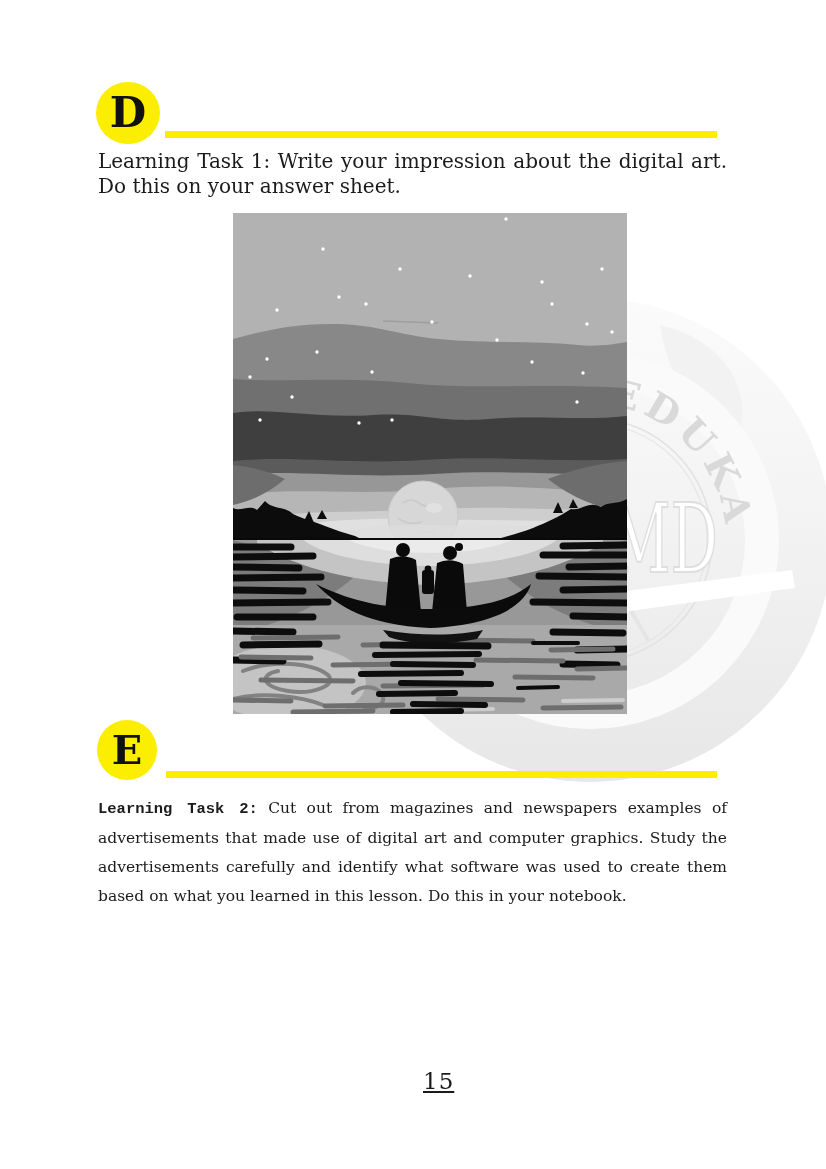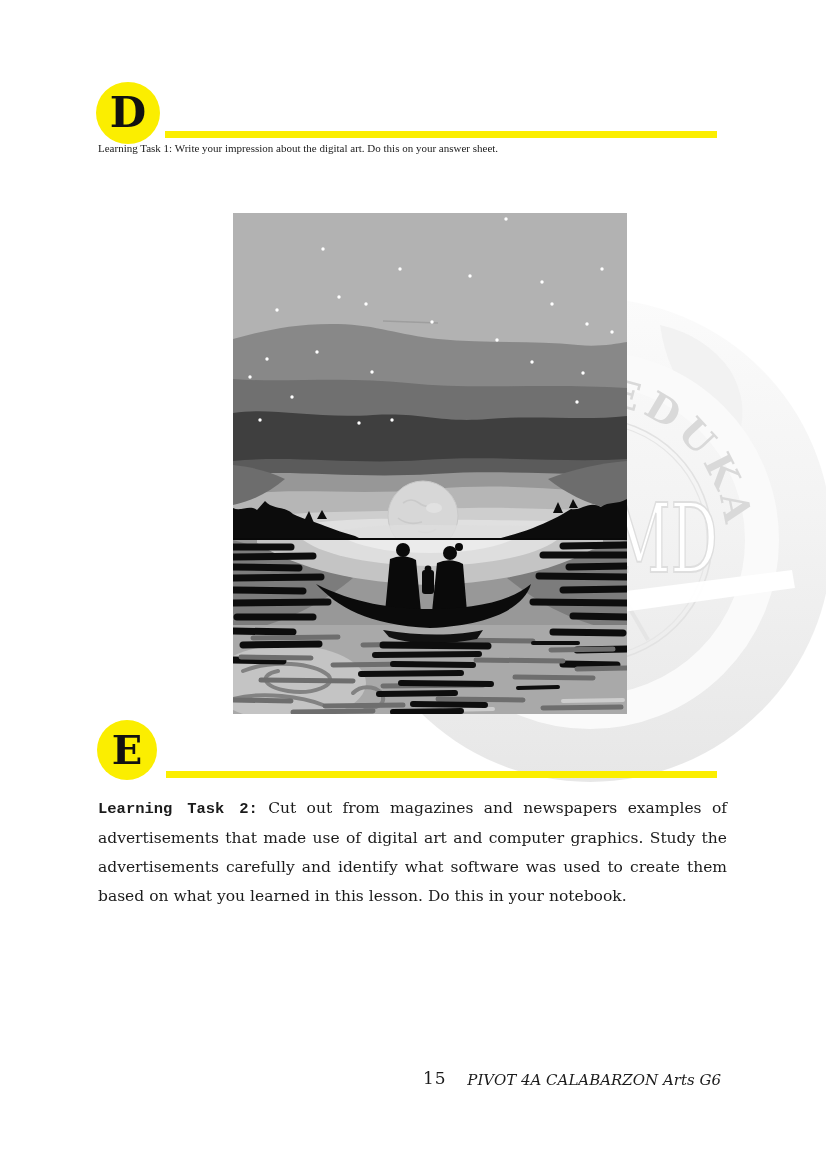--- a/index.html
+++ b/index.html
@@ -21,29 +21,29 @@
     font-family:"DejaVu Serif","Liberation Serif",serif;
   }
   .marker-d .marker-letter{font-size:42px;}
   .marker-e .marker-letter{font-size:40px;}
   
   .rule{position:absolute;background:var(--accent,#fbee00);height:7px;}
   .rule-d{left:165px;top:131px;width:552px;}
   .rule-e{left:166px;top:771px;width:551px;}
   
   .para{position:absolute;left:98px;width:629px;text-align:justify;margin:0;}
-  .para-1{top:136px;font-size:11px;line-height:24.5px;font-family:Liberation Serif, serif;}
+  .para-1{top:149px;font-size:20px;line-height:24.5px;}
   .para-2{top:794px;font-size:15.5px;line-height:29px;}
   .para-2 b{font-weight:bold;font-family:Liberation Mono, monospace;}
   
   .art{position:absolute;left:233px;top:213px;width:394px;height:501px;display:block;}
   
   .watermark{position:absolute;left:348px;top:298px;width:484px;height:484px;pointer-events:none;}
   
-  .pageno{position:absolute;left:423px;top:1068px;font-size:17px;letter-spacing:1px;}
+  .pageno{position:absolute;left:423px;top:1068px;font-size:23px;letter-spacing:1px;text-decoration:underline;}
   .edition{position:absolute;right:105px;top:1071px;font-size:15px;font-style:italic;}
 </style>
 </head>
 <body>
 
 <div class="page">
 
   <svg class="watermark" viewBox="-242 -242 484 484" aria-hidden="true">
     <defs>
       <linearGradient id="wm-disk" x1="0" y1="0" x2="0" y2="1">
@@ -243,15 +243,14 @@
   </svg>
 
   <div class="marker marker-e">
     <span class="marker-letter">E</span>
   </div>
   <div class="rule rule-e"></div>
 
   <p class="para para-2"><b>Learning Task 2:</b> <span>Cut out from magazines and newspapers examples of advertisements that made use of digital art and computer graphics. Study the advertisements carefully and identify what software was used to create them based on what you learned in this lesson. Do this in your notebook.</span></p>
 
   <span class="pageno">15</span>
-  <span class="edition">PIVOT 4A CALABARZON Arts G6</span>
 
 </div>
 
 </body></html>

